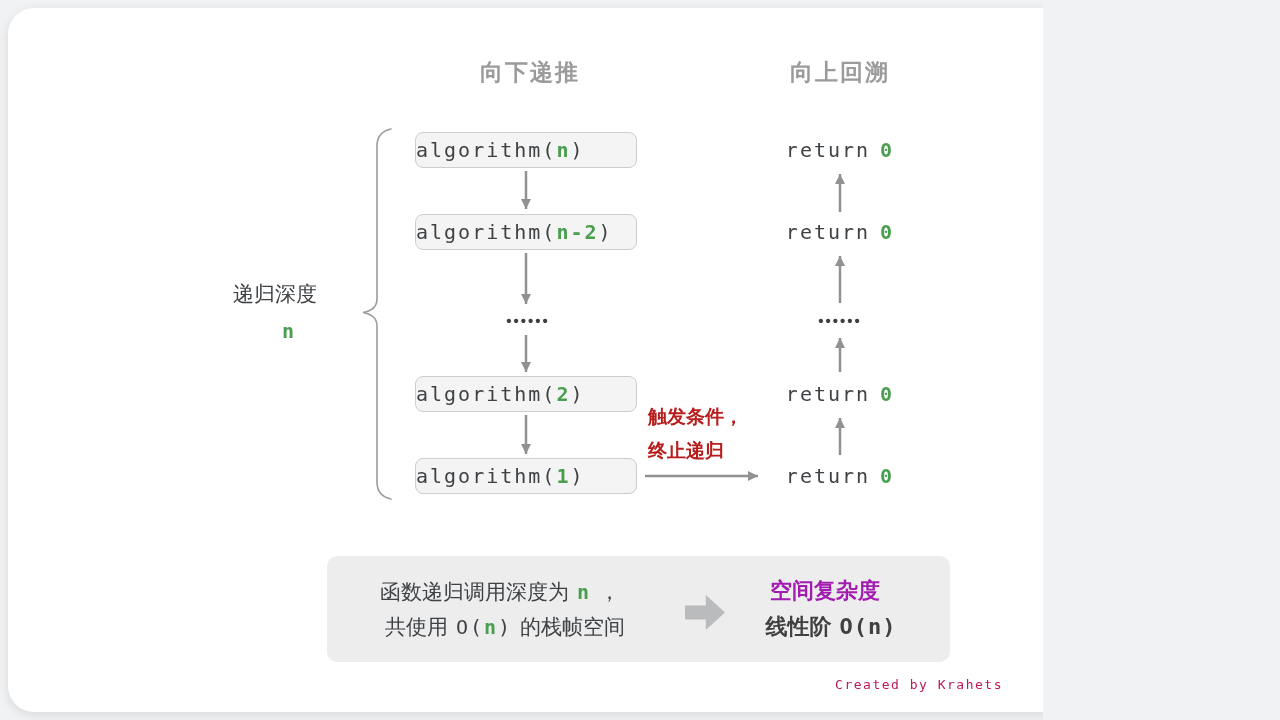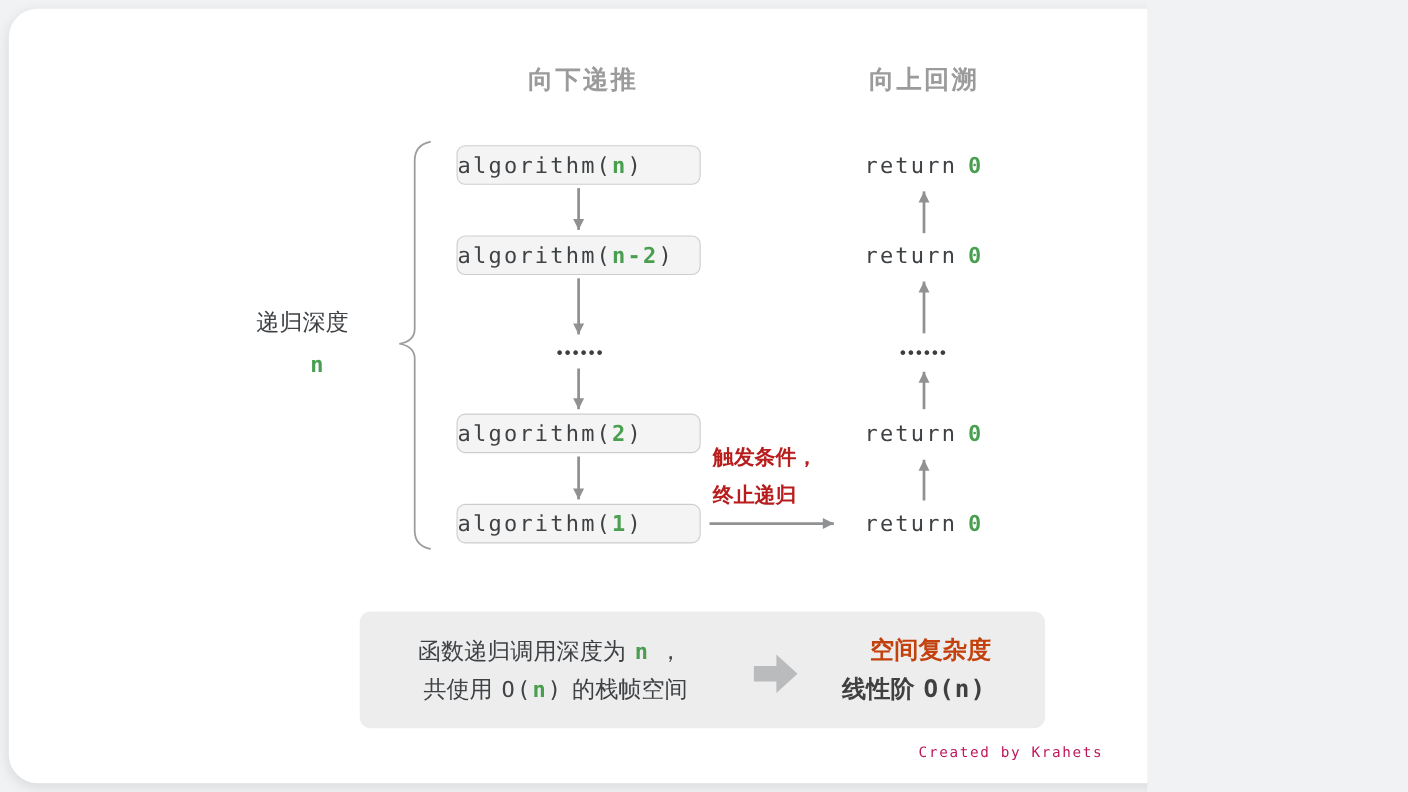--- a/index.html
+++ b/index.html
@@ -49,22 +49,22 @@
            background:#ededee;border-radius:10px;}
   .sum-line{position:absolute;transform:translateX(-50%);white-space:nowrap;
             font-size:21px;color:#3f4245;line-height:26px;}
   .sum-l1{left:500px;top:579px;}
   .sum-l2{left:505px;top:614px;}
   .sum-line .mono{font-size:20px;letter-spacing:2px;}
   .sum-l1 .g{margin:0 8px;}
   .sum-l2 .mono-wrap{margin:0 8px;color:#3f4245;}
   .block-arrow{position:absolute;left:685px;top:595px;width:40px;height:35px;background:#b9bbbc;
                clip-path:polygon(0 30%,52% 30%,52% 0,100% 50%,52% 100%,52% 70%,0 70%);}
-  .sum-r1{position:absolute;left:846px;top:577px;transform:translateX(-50%);white-space:nowrap;
-          font-size:22px;font-weight:bold;color:#c2410c;line-height:27px;}
+  .sum-r1{position:absolute;left:825px;top:577px;transform:translateX(-50%);white-space:nowrap;
+          font-size:22px;font-weight:bold;color:#a21caf;line-height:27px;}
   .sum-r2{position:absolute;left:831px;top:613px;transform:translateX(-50%);white-space:nowrap;
           font-size:22px;font-weight:bold;color:#404040;line-height:28px;}
   .sum-r2 .mono{letter-spacing:1px;margin-left:8px;}
 
   .watermark{position:absolute;right:40px;top:676px;font-family:"DejaVu Sans Mono",monospace;
              font-size:13px;letter-spacing:1.5px;color:#be185d;line-height:18px;}
 </style>
 </head>
 <body>
 

